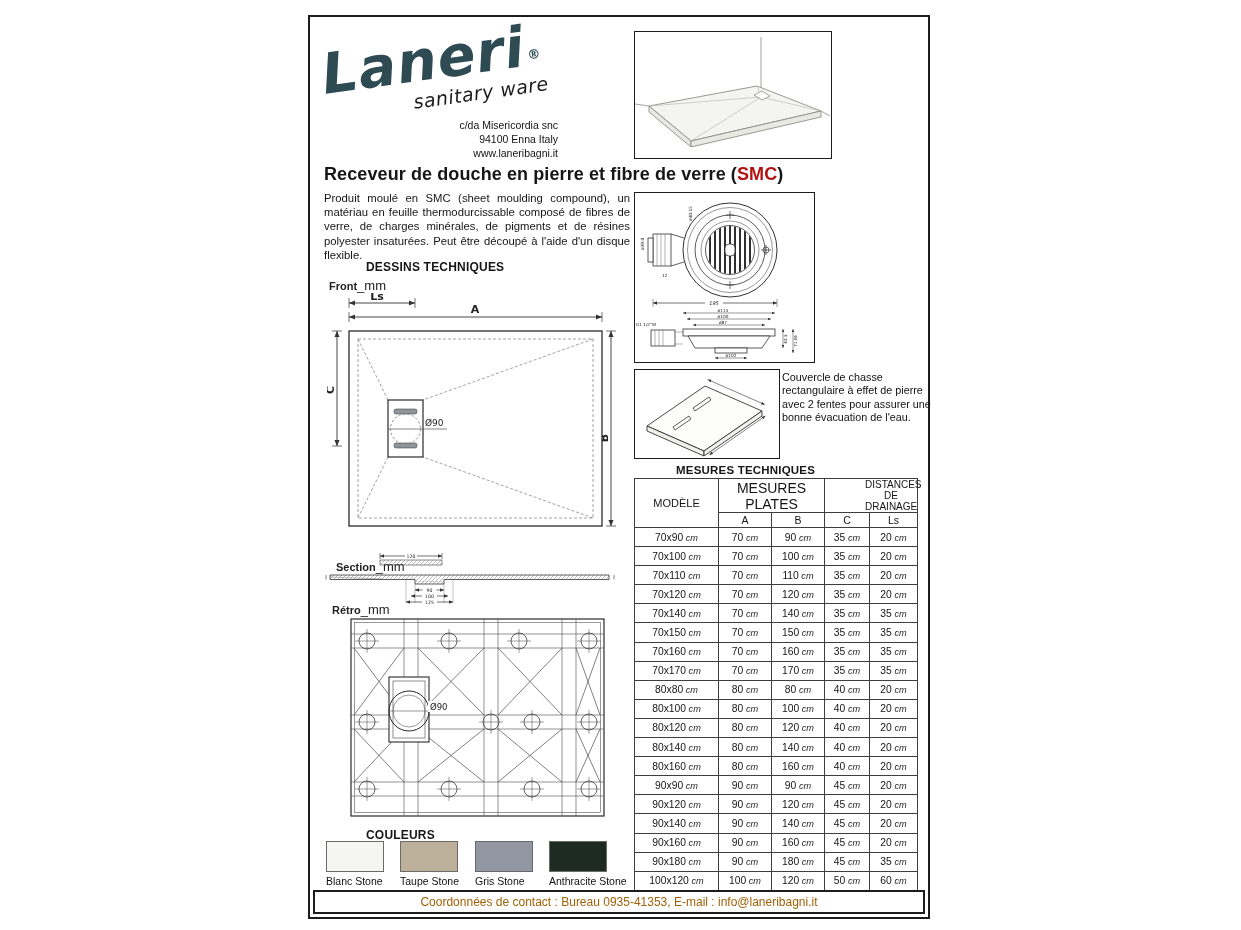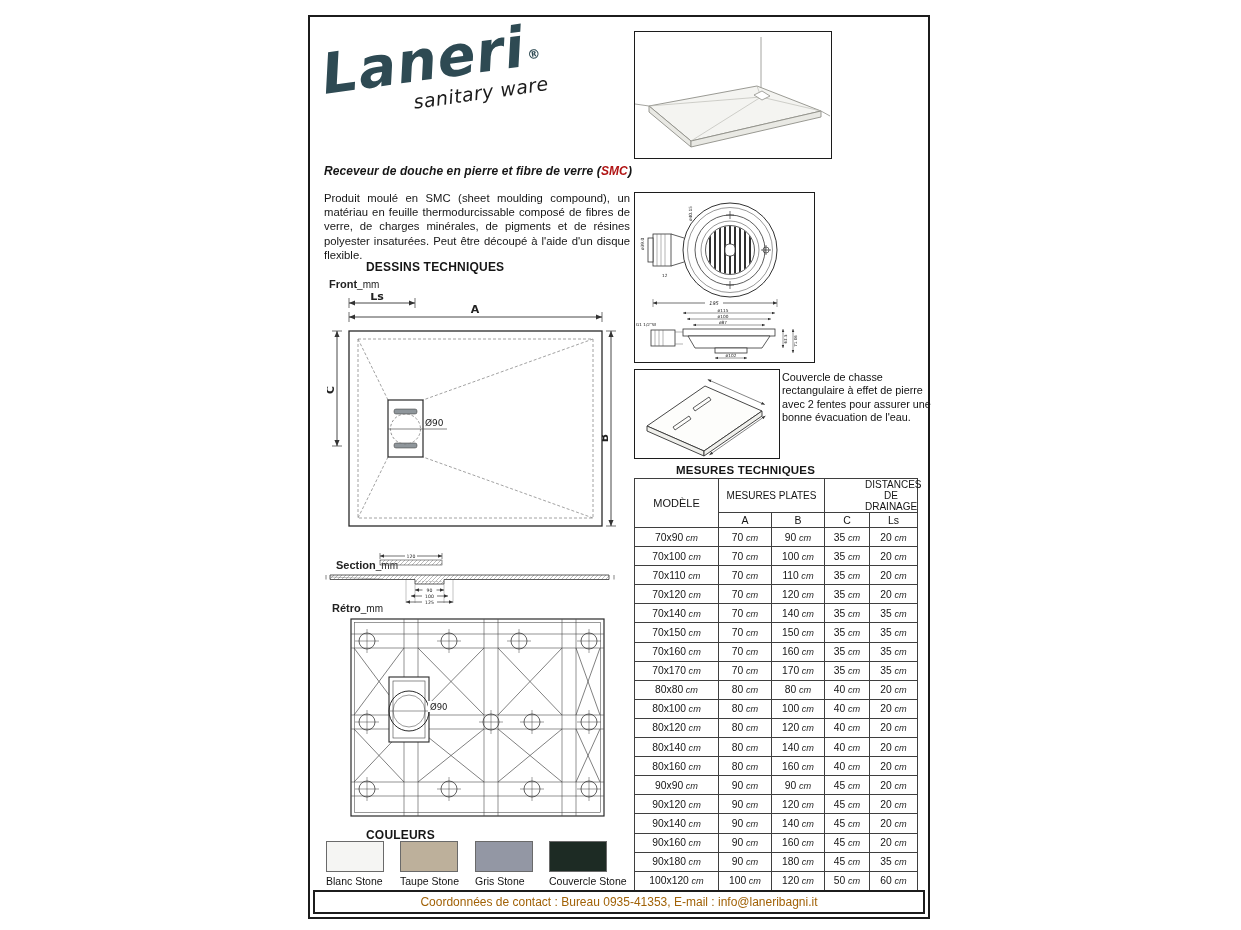--- a/index.html
+++ b/index.html
@@ -9,33 +9,33 @@
 
   
   .logo{position:absolute;left:16px;top:30px;font-family:"DejaVu Sans",sans-serif;font-weight:bold;font-style:italic;font-size:56px;line-height:1;color:#2e4a53;transform:rotate(-8deg);transform-origin:left bottom;letter-spacing:1px;white-space:nowrap;}
   .logo .reg{font-size:13px;font-style:normal;vertical-align:6px;margin-left:2px;}
   .tagline{position:absolute;left:102px;top:74px;width:170px;font-family:"DejaVu Sans",sans-serif;font-style:italic;font-size:19px;color:#1b1b1b;transform:rotate(-8deg);transform-origin:left top;letter-spacing:.5px;white-space:nowrap;}
   .address{position:absolute;left:92px;top:102px;width:156px;text-align:right;font-size:10.5px;line-height:1.32;color:#121212;}
 
   .hero-box{position:absolute;left:324px;top:14px;width:198px;height:128px;border:1.5px solid #1c1c1c;background:#fff;}
 
   
-  .title{position:absolute;left:14px;top:147px;width:600px;font-size:12px;font-weight:bold;letter-spacing:.1px;font-style:italic;}
+  .title{position:absolute;left:14px;top:147px;width:600px;font-size:18px;font-weight:bold;letter-spacing:.1px;}
   .title .smc{color:#b01212;}
   .intro{position:absolute;left:14px;top:174px;width:306px;font-size:11.3px;line-height:1.26;text-align:justify;}
   .intro p{margin:0;}
   .intro p + p{text-align:left;}
 
   .h{position:absolute;font-size:12px;font-weight:bold;letter-spacing:.2px;padding-left:42px;}
   .h-dessins{left:14px;top:243px;}
   .h-mesures{left:324px;top:447px;font-size:11.5px;}
   .h-couleurs{left:14px;top:811px;}
 
   .dlabel{position:absolute;font-size:11px;font-weight:bold;color:#222;}
-  .dlabel .sub{font-size:10px;font-weight:normal;}
+  .dlabel .sub{font-size:13px;font-weight:normal;}
   .lbl-front{left:19px;top:261px;}
   .lbl-section{left:26px;top:522px;margin-top:20px;}
   .lbl-retro{left:22px;top:585px;}
 
   .svgwrap{position:absolute;}
   .w-front{left:17px;top:276px;}
   .w-section{left:12px;top:534px;}
   .w-retro{left:34px;top:597px;}
 
   
@@ -43,21 +43,21 @@
   .note{position:absolute;font-size:10.8px;line-height:1.24;color:#121212;}
   .note-siphon{left:512px;top:174px;width:108px;}
   .cover-box{position:absolute;left:324px;top:352px;width:146px;height:90px;border:1.5px solid #1c1c1c;background:#fff;}
   .note-cover{left:472px;top:354px;width:152px;}
 
   
   .mtable{position:absolute;left:324px;top:461px;width:283px;border-collapse:collapse;table-layout:fixed;font-size:10.3px;color:#141414;}
   .mtable th,.mtable td{border:1px solid #3f3f3f;text-align:center;padding:0;font-weight:normal;}
   .mtable thead th{height:15px;font-size:10.5px;}
   .mtable .th-model{font-size:11px;}
-  .mtable .th-group{font-size:10px;}
+  .mtable .th-group{font-size:14px;}
   .mtable .th-drain{font-size:10px;padding-left:40px;}
   .mtable tbody td{height:19.1px;}
   .u{font-style:italic;font-size:9.2px;color:#2a2a2a;}
 
   
   .swatches{position:absolute;left:16px;top:824px;display:flex;align-items:flex-start;gap:16px;}
   .swatch-item{display:flex;flex-direction:column;align-items:flex-start;min-width:58px;}
   .swatch{width:58px;height:31px;border:1px solid #6a6a6a;}
   .swatch-label{margin-top:3px;font-size:10.5px;white-space:nowrap;color:#111;}
 
@@ -66,20 +66,25 @@
   svg text{font-family:"DejaVu Sans",sans-serif;fill:#222;}
 </style>
 </head>
 <body>
 
 <div class="canvas">
   <div class="doc">
 
     <div class="logo"><span>Laneri</span><span class="reg">®</span></div>
     <div class="tagline">sanitary ware</div>
+    <div class="address">
+      <div>c/da Misericordia snc</div>
+      <div>94100 Enna Italy</div>
+      <div>www.laneribagni.it</div>
+    </div>
 
     <div class="hero-box">
       <svg width="195" height="125" viewBox="0 0 195 125">
         <g stroke="#8e8e88" stroke-width="0.8" fill="none">
           <line x1="0" y1="72" x2="14" y2="74"></line>
           <line x1="186" y1="79" x2="195" y2="84"></line>
           <line x1="126" y1="5" x2="126" y2="64"></line>
         </g>
         <polygon points="14,74 122,54 186,79 56,109" fill="#f4f4f1" stroke="#8e8e88" stroke-width="0.9"></polygon>
         <polygon points="14,74 14,80 56,115 56,109" fill="#e9e9e4" stroke="#8e8e88" stroke-width="0.9"></polygon>
@@ -576,19 +581,19 @@
         <div class="swatch-item">
           <div class="swatch" style="background: rgb(189, 176, 155);"></div>
           <div class="swatch-label">Taupe Stone</div>
         </div>
         <div class="swatch-item">
           <div class="swatch" style="background: rgb(147, 151, 164);"></div>
           <div class="swatch-label">Gris Stone</div>
         </div>
         <div class="swatch-item">
           <div class="swatch" style="background: rgb(29, 43, 36);"></div>
-          <div class="swatch-label">Couvercle Stone</div>
+          <div class="swatch-label">Anthracite Stone</div>
         </div>
       </div>
 
     <div class="footer">Coordonnées de contact : Bureau 0935-41353, E-mail : info@laneribagni.it</div>
   </div>
 </div>
 
 </body></html>

